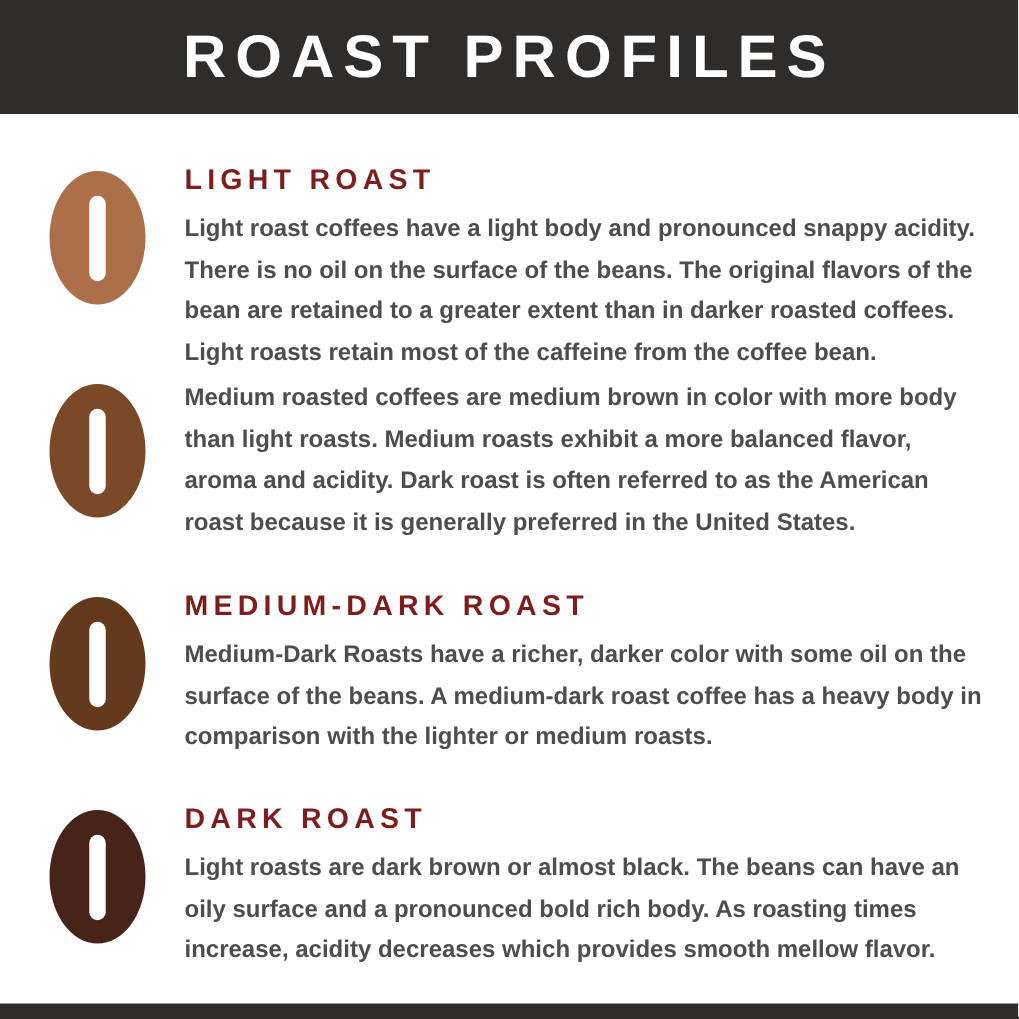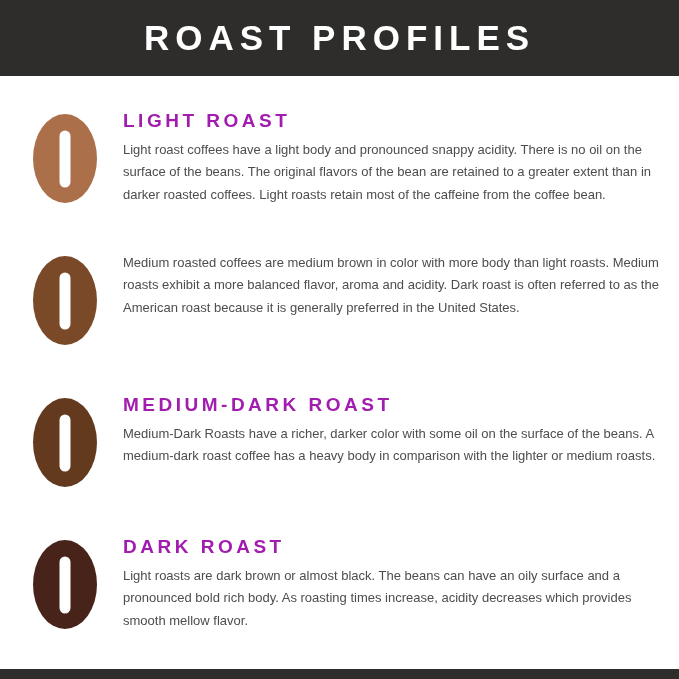--- a/index.html
+++ b/index.html
@@ -10,21 +10,21 @@
     overflow:hidden;
     font-family:"Liberation Sans", sans-serif;
   }
   .header-bar {
     height:76px;
     background:#2e2d2b;
     display:flex; align-items:center; justify-content:center;
   }
   .header-title {
     color:#ffffff;
-    font-size:35px;
+    font-size:40px;
     font-weight:700;
     letter-spacing:6px;
     text-transform:uppercase;
     margin:0;
   }
   .content {
     padding:34px 16px 0 33px;
   }
   .roast-section {
     display:flex;
@@ -48,28 +48,28 @@
     width:11px; height:57px;
     background:#ffffff;
     border-radius:8px;
   }
   .section-text { flex:1; min-width:0; }
   .roast-title {
     margin:0 0 7px 0;
     font-size:19px;
     font-weight:700;
     letter-spacing:3.5px;
-    color:#a21caf;
+    color:#7f1d1d;
     text-transform:uppercase;
   }
   .roast-desc {
     margin:0;
     max-width:537px;
-    font-size:13px;
-    font-weight:400;
+    font-size:16px;
+    font-weight:700;
     line-height:1.72;
     color:#4d4d4d;
   }
   .footer-bar {
     position:absolute;
     left:0; right:0; bottom:0;
     height:10px;
     background:#2e2d2b;
   }
 </style>

